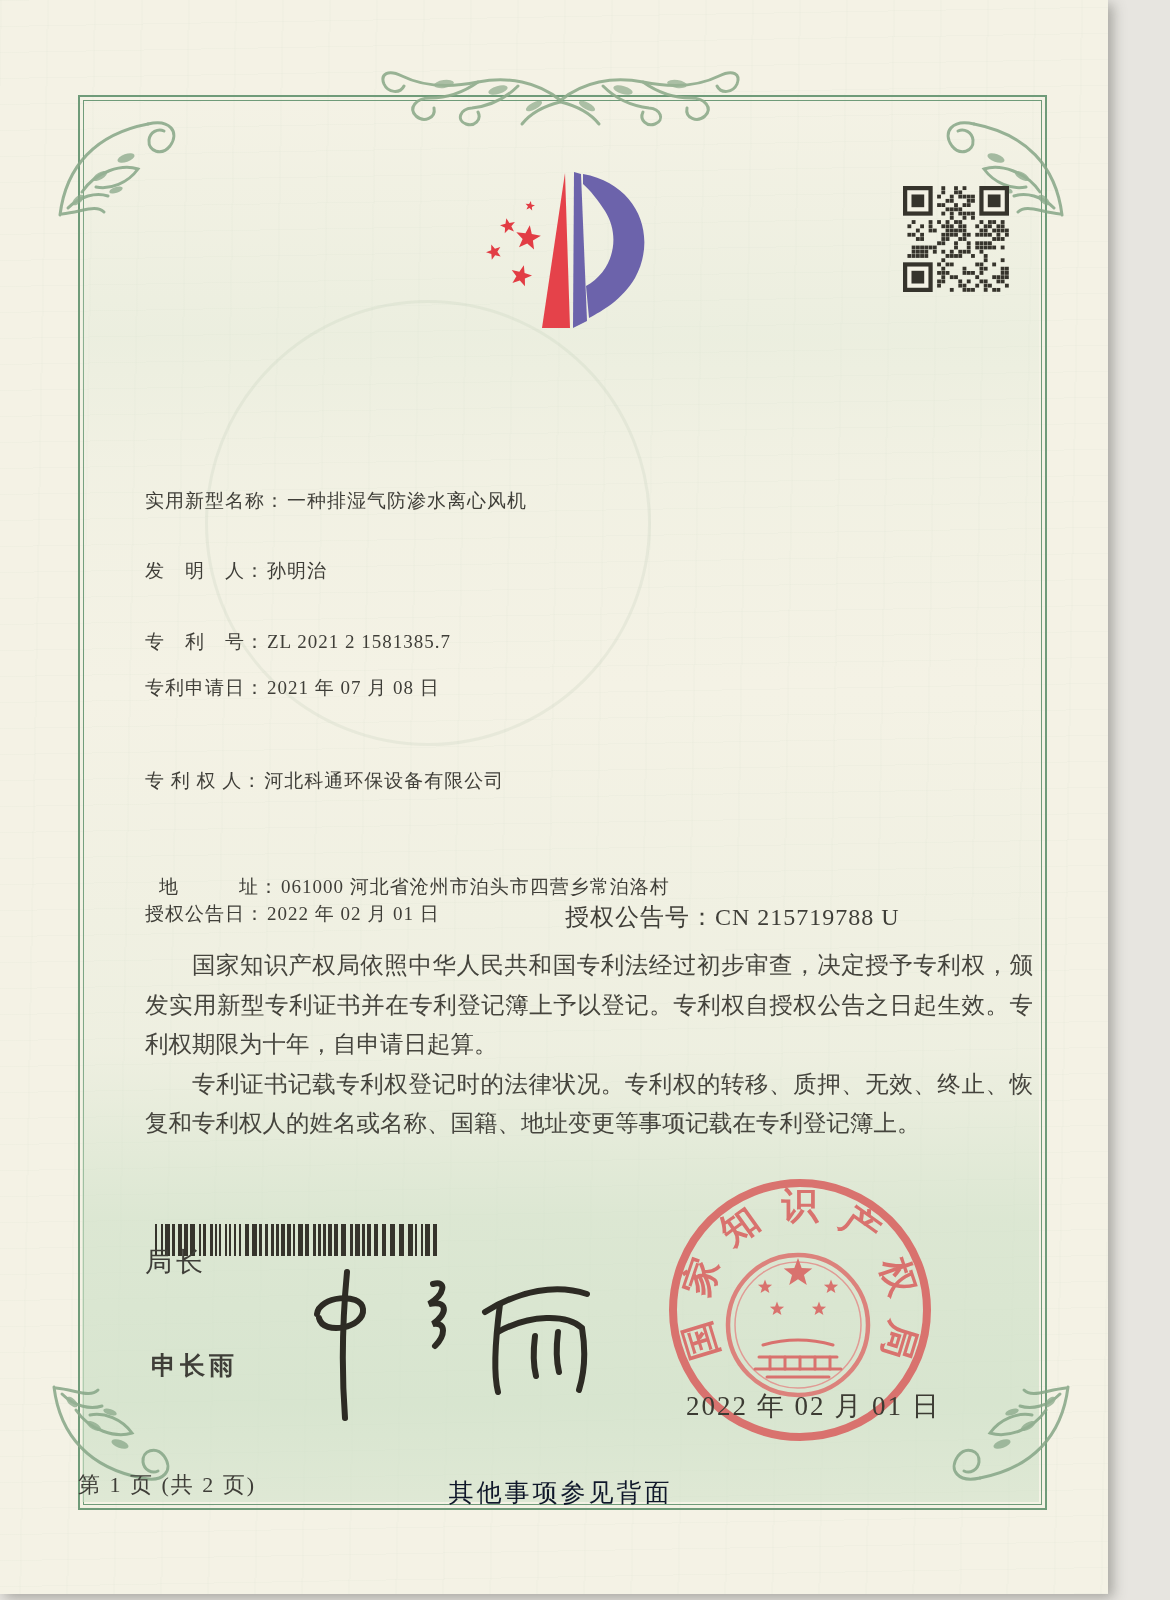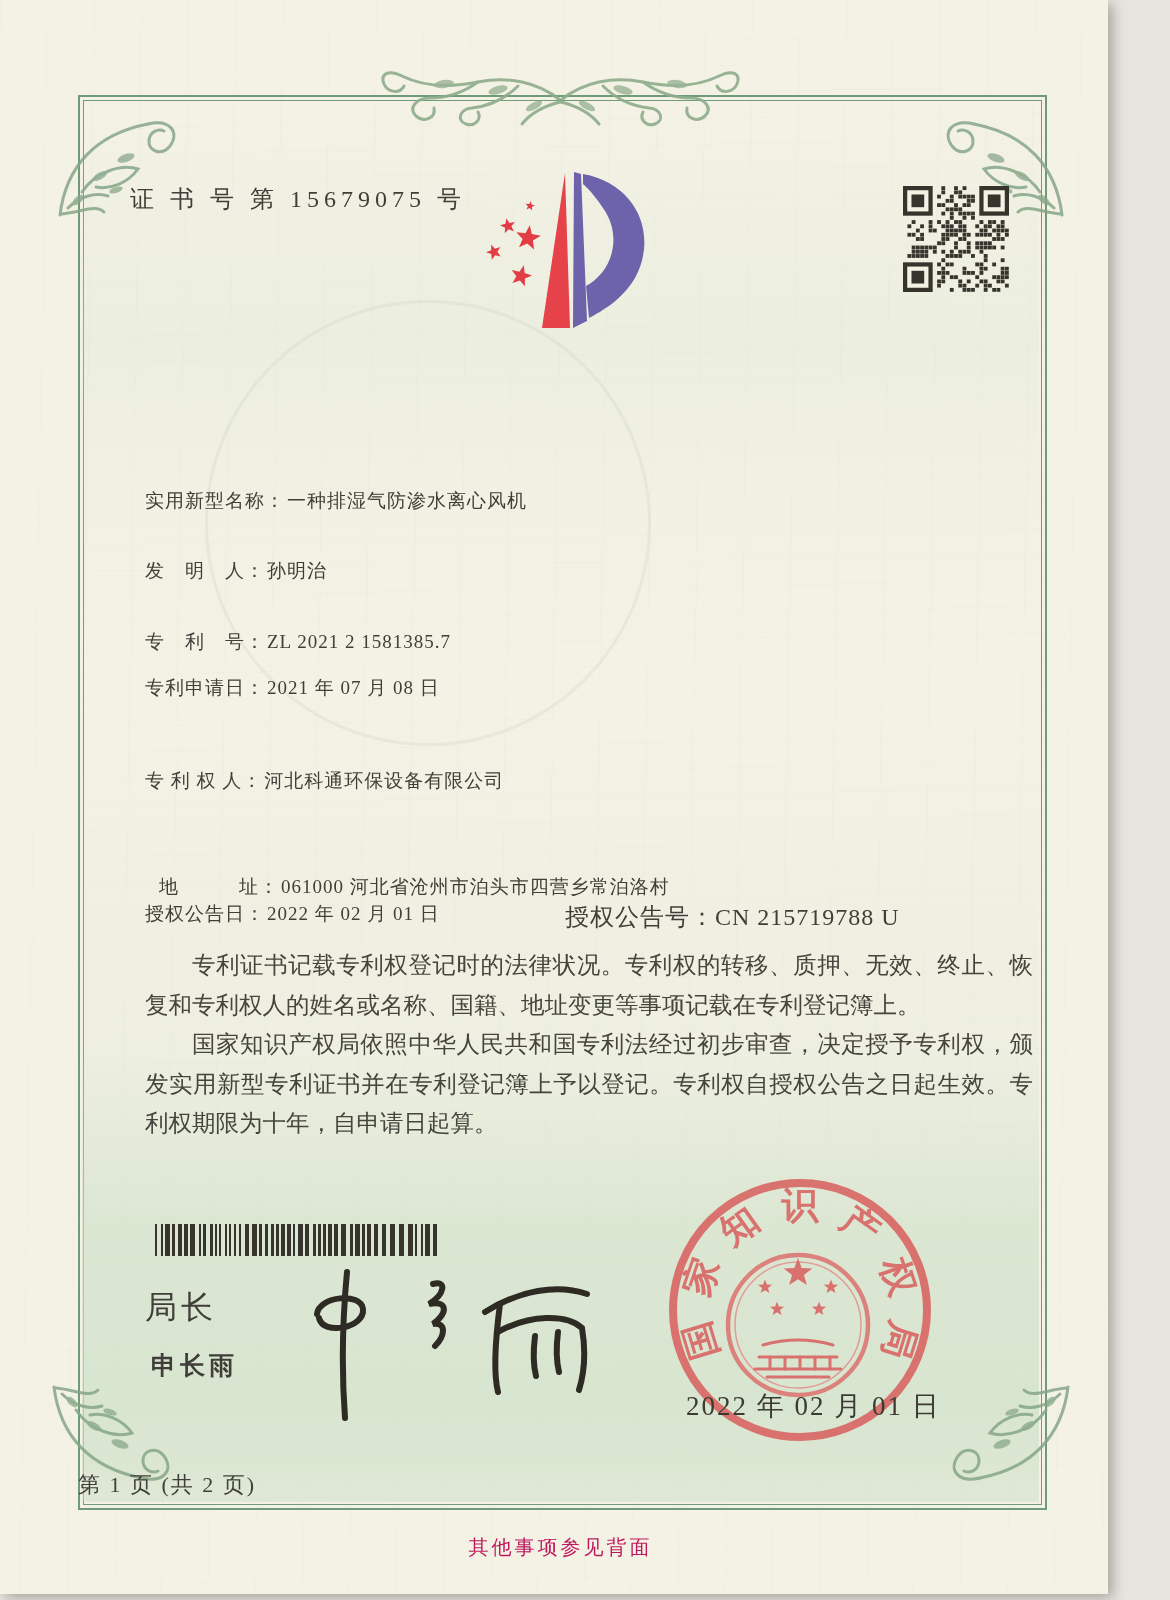--- a/index.html
+++ b/index.html
@@ -55,28 +55,28 @@
   .row .lbl{margin-right:2px;}
   .r1{top:488px;} .r2{top:558px;} .r3{top:629px;text-align:right;} .r4{top:675px;}
   .r5{top:768px;} .r6{top:874px;margin-left:14px;} .r7{top:901px;}
   .row-grant-no{position:absolute;left:565px;top:901px;font-size:24px;letter-spacing:1px;white-space:nowrap;}
   .body-text{
     position:absolute;left:145px;top:946px;width:888px;
     font-size:23.5px;line-height:39.5px;text-align:justify;color:#45443d;
   }
   .body-text p{margin:0;text-indent:2em;}
   .barcode{position:absolute;left:155px;top:1224px;width:282px;height:32px;}
-  .signer-title{position:absolute;left:145px;top:1286px;font-size:32px;letter-spacing:4px;}
+  .signer-title{position:absolute;left:145px;top:1244px;font-size:27px;letter-spacing:4px;}
   .signer-name{position:absolute;left:151px;top:1349px;font-size:25px;letter-spacing:4px;font-weight:bold;}
   .signature{position:absolute;left:295px;top:1252px;width:300px;height:172px;}
   .seal{position:absolute;left:655px;top:1165px;width:290px;height:290px;opacity:.88;}
   .seal-char{font:700 37px "Liberation Serif","DejaVu Serif",serif;fill:#d96361;text-anchor:middle;dominant-baseline:middle;letter-spacing:0;}
   .seal-date{position:absolute;left:686px;top:1388px;font-size:27px;letter-spacing:2px;color:#3c3b33;}
   .page-indicator{position:absolute;left:78px;top:1470px;width:965px;text-align:left;font-size:22px;letter-spacing:2px;}
-  .back-note{position:absolute;left:78px;top:1534px;width:965px;text-align:center;font-size:20px;letter-spacing:3px;color:#be185d;}
+  .back-note{position:absolute;left:78px;top:1476px;width:965px;text-align:center;font-size:25px;letter-spacing:3px;color:#0f172a;}
   .corner{position:absolute;width:150px;height:150px;opacity:.85;}
   .corner.tl{left:52px;top:70px;}
   .corner.tr{left:920px;top:70px;transform:scaleX(-1);}
   .corner.bl{left:46px;top:1382px;transform:scaleY(-1);}
   .corner.br{left:926px;top:1382px;transform:scale(-1,-1);}
   .top-flourish{position:absolute;top:62px;width:185px;height:70px;opacity:.9;}
   .top-flourish.left{left:378px;}
   .top-flourish.right{left:558px;transform:scaleX(-1);}
 </style>
 </head>
@@ -133,21 +133,20 @@
   <svg class="corner br">
       <use href="#corner-flourish"></use>
     </svg>
   <svg class="top-flourish left">
       <use href="#scroll-flourish"></use>
     </svg>
   <svg class="top-flourish right">
       <use href="#scroll-flourish"></use>
     </svg>
 
-  <div class="cert-no">证 书 号 第 15679075 号</div>
 
   <svg class="logo" viewBox="0 0 230 188">
     <g id="logo-stars" fill="#e23c44">
         <polygon points="80.0,41.0 81.2,44.3 84.8,44.5 82.0,46.6 82.9,50.0 80.0,48.1 77.1,50.0 78.0,46.6 75.2,44.5 78.8,44.3" transform="rotate(10 80 46)"></polygon>
         <polygon points="58.0,58.0 60.0,63.3 65.6,63.5 61.2,67.0 62.7,72.5 58.0,69.4 53.3,72.5 54.8,67.0 50.4,63.5 56.0,63.3" transform="rotate(-12 58 66)"></polygon>
         <polygon points="78.0,65.0 81.2,73.6 90.4,74.0 83.2,79.7 85.6,88.5 78.0,83.5 70.4,88.5 72.8,79.7 65.6,74.0 74.8,73.6" transform="rotate(8 78 78)"></polygon>
         <polygon points="44.0,84.0 46.0,89.3 51.6,89.5 47.2,93.0 48.7,98.5 44.0,95.4 39.3,98.5 40.8,93.0 36.4,89.5 42.0,89.3" transform="rotate(-20 44 92)"></polygon>
         <polygon points="71.0,105.0 73.7,112.3 81.5,112.6 75.4,117.4 77.5,124.9 71.0,120.6 64.5,124.9 66.6,117.4 60.5,112.6 68.3,112.3" transform="rotate(15 71 116)"></polygon>
       </g>
     <polygon points="115,13 92,168 120,168" fill="#e5424a"></polygon>
@@ -364,22 +363,22 @@
   <div class="row r1"><span class="lbl">实用新型名称：</span><span>一种排湿气防渗水离心风机</span></div>
   <div class="row r2"><span class="lbl">发　明　人：</span><span>孙明治</span></div>
   <div class="row r3"><span class="lbl">专　利　号：</span><span>ZL 2021 2 1581385.7</span></div>
   <div class="row r4"><span class="lbl">专利申请日：</span><span>2021 年 07 月 08 日</span></div>
   <div class="row r5"><span class="lbl">专 利 权 人：</span><span>河北科通环保设备有限公司</span></div>
   <div class="row r6"><span class="lbl">地　　　址：</span><span>061000 河北省沧州市泊头市四营乡常泊洛村</span></div>
   <div class="row r7"><span class="lbl">授权公告日：</span><span>2022 年 02 月 01 日</span></div>
   <div class="row-grant-no"><span class="lbl">授权公告号：</span><span>CN 215719788 U</span></div>
 
   <div class="body-text">
+    <p>国家知识产权局依照中华人民共和国专利法经过初步审查，决定授予专利权，颁发实用新型专利证书并在专利登记簿上予以登记。专利权自授权公告之日起生效。专利权期限为十年，自申请日起算。</p>
     <p>专利证书记载专利权登记时的法律状况。专利权的转移、质押、无效、终止、恢复和专利权人的姓名或名称、国籍、地址变更等事项记载在专利登记簿上。</p>
-    <p>国家知识产权局依照中华人民共和国专利法经过初步审查，决定授予专利权，颁发实用新型专利证书并在专利登记簿上予以登记。专利权自授权公告之日起生效。专利权期限为十年，自申请日起算。</p>
   </div>
 
   <svg class="barcode" id="barcode" viewBox="0 0 282 32" preserveAspectRatio="none">
       <rect x="0" y="0" width="2" height="32" fill="#36342c"></rect>
       <rect x="6" y="0" width="2" height="32" fill="#36342c"></rect>
       <rect x="10" y="0" width="5" height="32" fill="#36342c"></rect>
       <rect x="17" y="0" width="3" height="32" fill="#36342c"></rect>
       <rect x="23" y="0" width="4" height="32" fill="#36342c"></rect>
       <rect x="29" y="0" width="4" height="32" fill="#36342c"></rect>
       <rect x="35" y="0" width="5" height="32" fill="#36342c"></rect>

